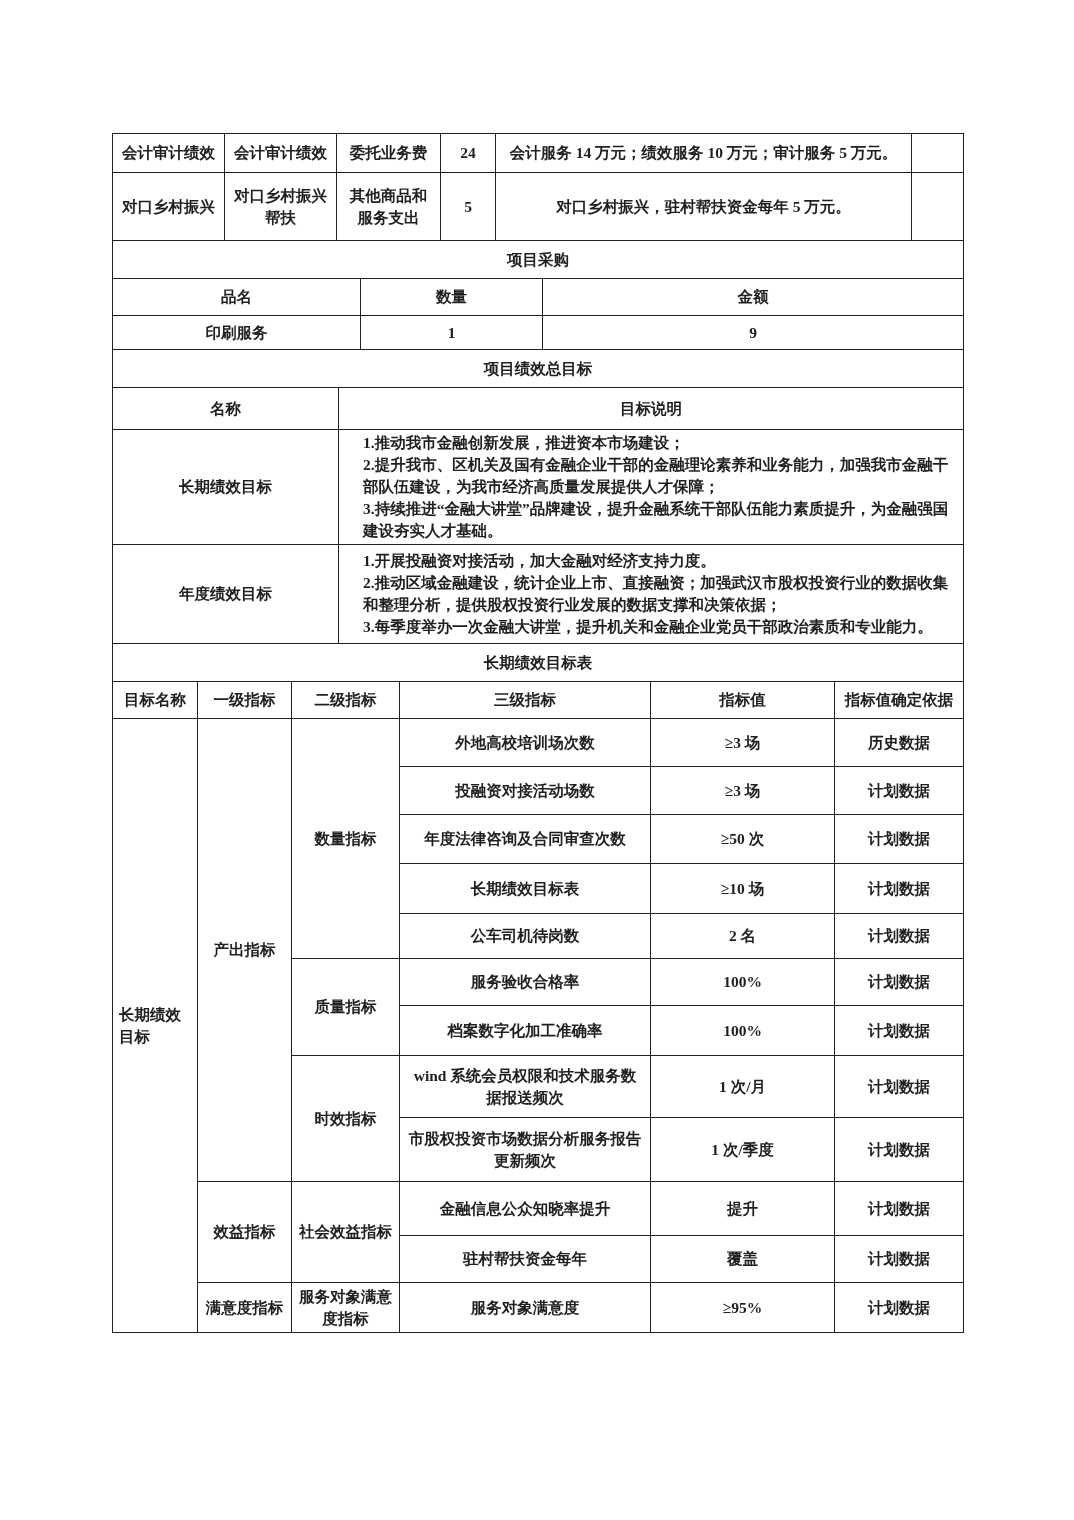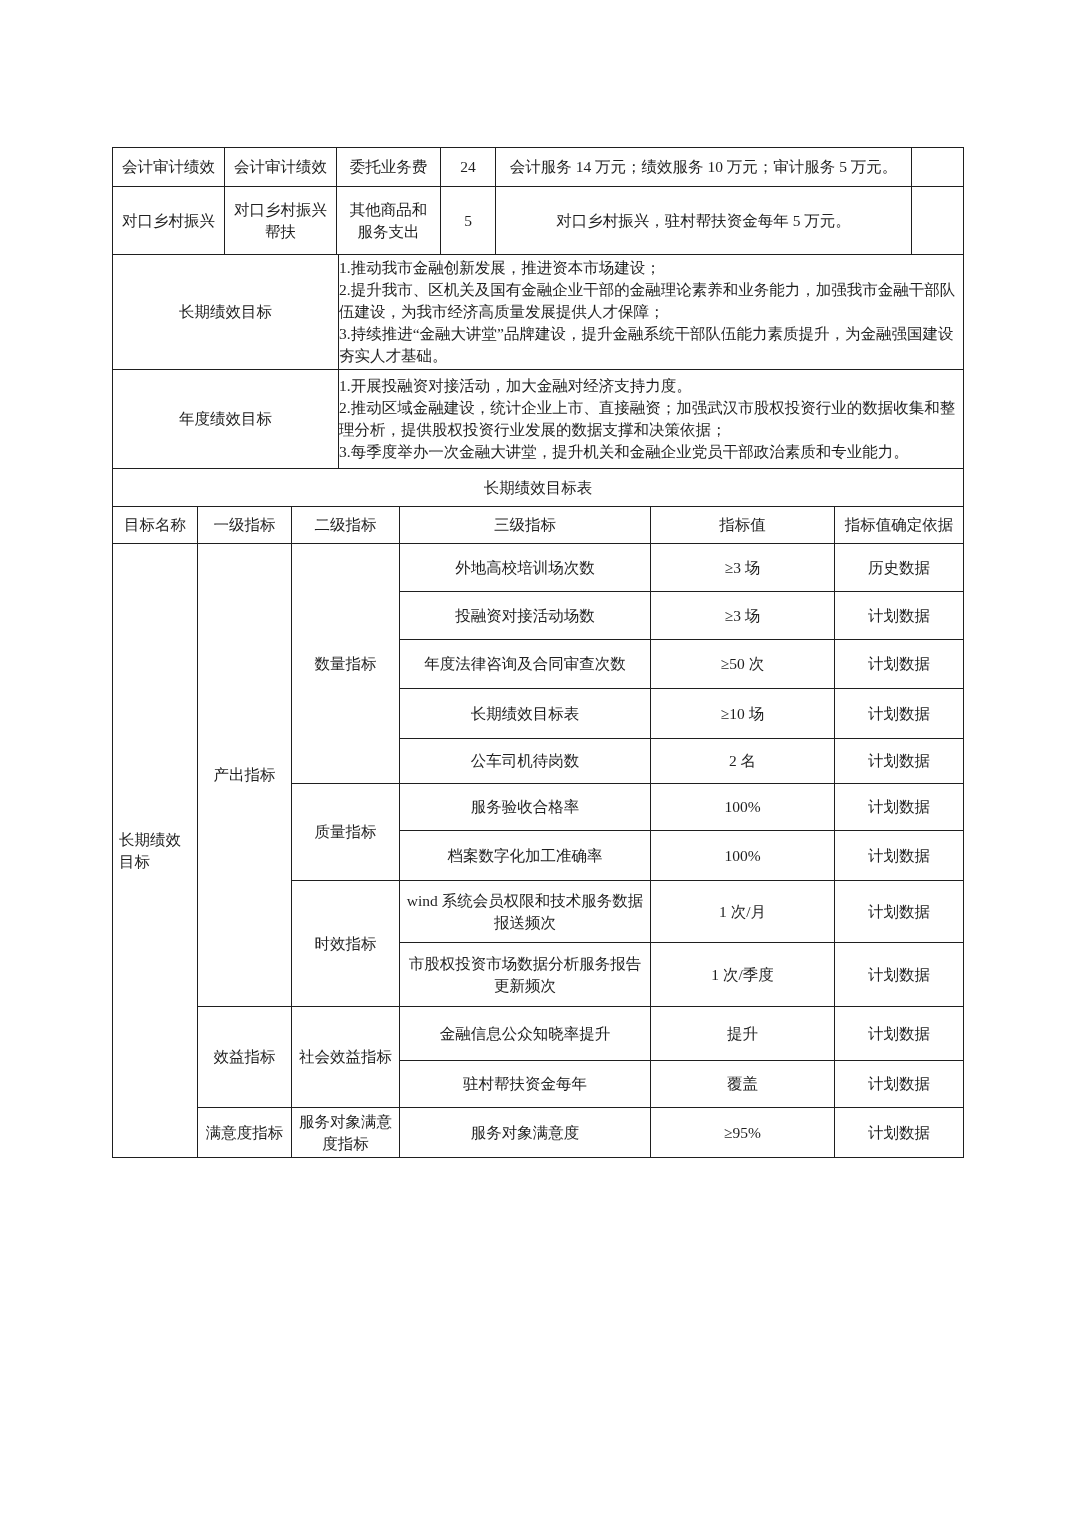--- a/index.html
+++ b/index.html
@@ -8,41 +8,42 @@
     width: 1074px;
     height: 1520px;
     background: #ffffff;
     font-family: "Liberation Serif", "DejaVu Serif", serif;
     color: #1f1f1f;
     overflow: hidden;
   }
   .doc {
     position: absolute;
     left: 112px;
-    top: 147px;
+    top: 133px;
     width: 851px;
+    font-weight: bold;
   }
   table {
     border-collapse: collapse;
     table-layout: fixed;
     width: 851px;
   }
   table + table { margin-top: -1px; }
   td {
     border: 1px solid #1f1f1f;
     text-align: center;
     vertical-align: middle;
     padding: 2px 6px;
     font-size: 15.5px;
     line-height: 1.42;
     overflow: hidden;
     word-break: break-all;
   }
   td.left { text-align: center; }
-  td.pre  { white-space: pre-line; text-align: left; padding-left: 0; }
+  td.pre  { white-space: pre-line; text-align: left; padding-left: 24px; }
   td.goal-cell { text-align: left; padding: 2px 4px 2px 6px; }
   tr.section-title td { height: 33px; }
 </style>
 </head>
 <body>
 
 <div class="page">
   <div class="doc">
 
     <table>
@@ -67,27 +68,56 @@
           <td>对口乡村振兴</td>
           <td>对口乡村振兴帮扶</td>
           <td>其他商品和服务支出</td>
           <td>5</td>
           <td class="left">对口乡村振兴，驻村帮扶资金每年 5 万元。</td>
           <td></td>
         </tr>
       </tbody>
     </table>
 
+    <table>
+      <colgroup>
+        <col style="width:248px">
+          <col style="width:182px">
+          <col style="width:421px">
+      </colgroup>
+      <tbody>
+        <tr class="section-title">
+          <td colspan="3">项目采购</td>
+        </tr>
+        <tr style="height:37px">
+          <td>品名</td>
+          <td>数量</td>
+          <td>金额</td>
+        </tr>
+        <tr style="height:34px">
+          <td>印刷服务</td>
+          <td>1</td>
+          <td>9</td>
+        </tr>
+      </tbody>
+    </table>
 
     <table>
       <colgroup>
         <col style="width:226px">
           <col style="width:625px">
       </colgroup>
       <tbody>
+        <tr class="section-title" style="height:37px">
+          <td colspan="2">项目绩效总目标</td>
+        </tr>
+        <tr style="height:42px">
+          <td>名称</td>
+          <td>目标说明</td>
+        </tr>
         <tr style="height:107px">
           <td>长期绩效目标</td>
           <td class="pre">1.推动我市金融创新发展，推进资本市场建设；
 2.提升我市、区机关及国有金融企业干部的金融理论素养和业务能力，加强我市金融干部队伍建设，为我市经济高质量发展提供人才保障；
 3.持续推进“金融大讲堂”品牌建设，提升金融系统干部队伍能力素质提升，为金融强国建设夯实人才基础。</td>
         </tr>
         <tr style="height:99px">
           <td>年度绩效目标</td>
           <td class="pre">1.开展投融资对接活动，加大金融对经济支持力度。
 2.推动区域金融建设，统计企业上市、直接融资；加强武汉市股权投资行业的数据收集和整理分析，提供股权投资行业发展的数据支撑和决策依据；

